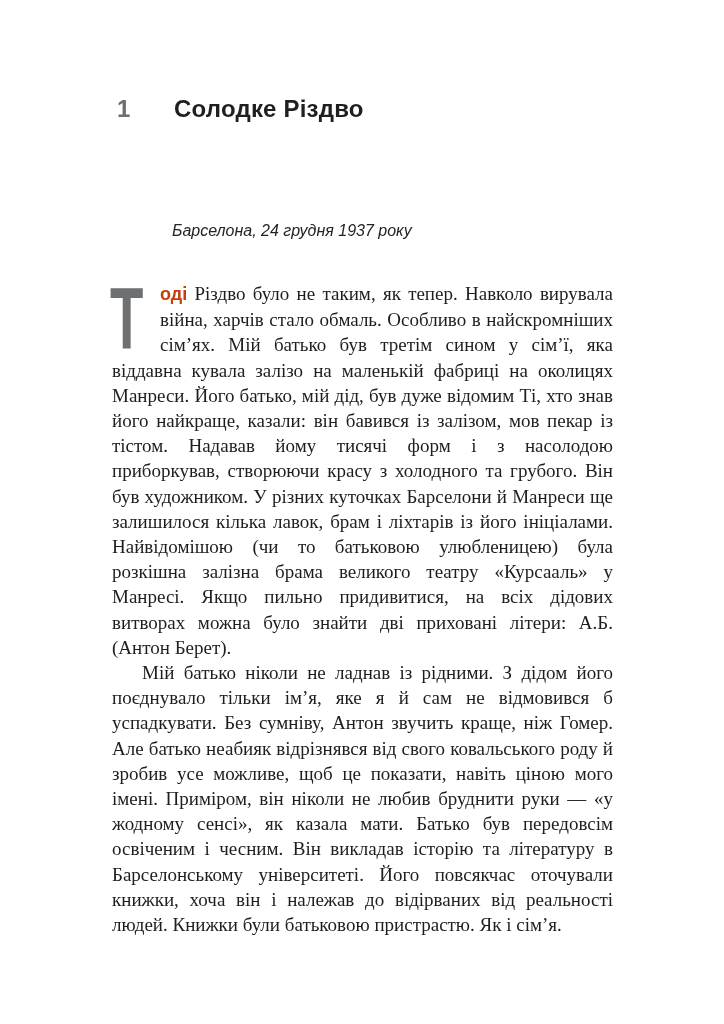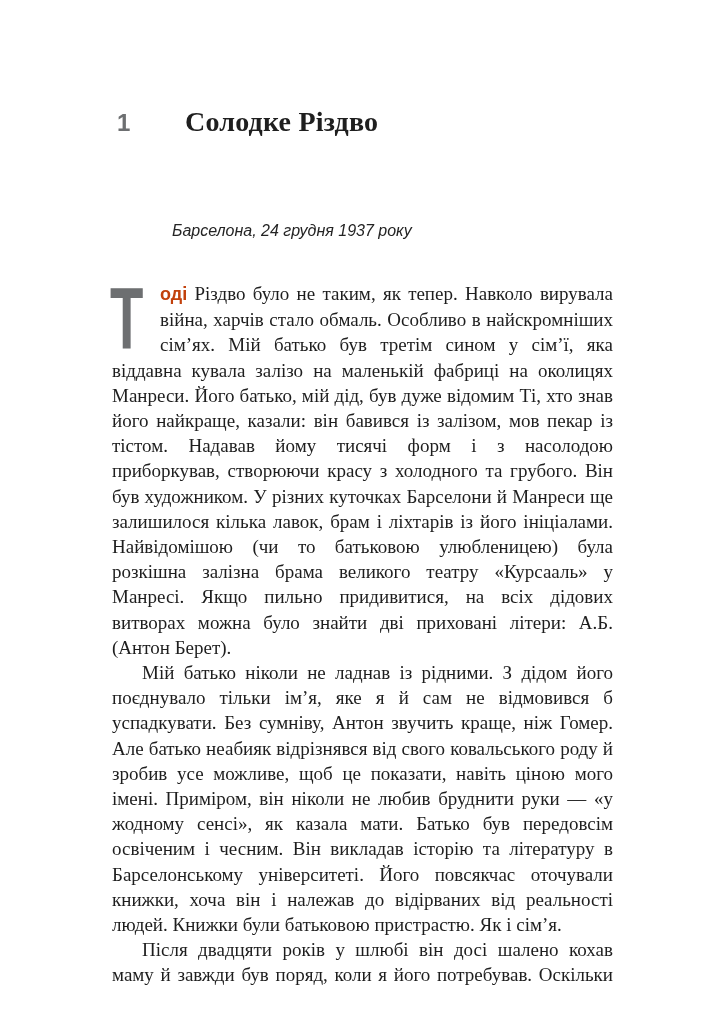--- a/index.html
+++ b/index.html
@@ -23,25 +23,24 @@
     font-weight: bold;
     color: #1f1f1f;
   }
   .chapter-number {
     color: #6d6f71;
     font-size: 24px;
     width: 55px;
     flex: 0 0 55px;
   }
   .chapter-title {
-    font-size: 28px;
-    margin: 13px;
+    font-size: 24px;
+    margin: 2px;
     letter-spacing: 0.2px;
     font-weight: bold;
-    font-family: Liberation Serif, serif;
   }
   .dateline {
     position: absolute;
     top: 222px; left: 172px;
     margin: 0;
     font-family: "Liberation Sans", sans-serif;
     font-style: italic;
     font-size: 16px;
     color: #242424;
     text-align: center;
@@ -101,17 +100,16 @@
     <p class="para">
       <span class="dropcap">
           <span>Т</span>
         </span>
       <span class="lead-word">оді</span>
       <span>Різдво було не таким, як тепер. Навколо вирувала війна, харчів стало обмаль. Особливо в найскромніших сім’ях. Мій батько був третім сином у сім’ї, яка віддавна кувала залізо на маленькій фабриці на околицях Манреси. Його батько, мій дід, був дуже відомим Ті, хто знав його найкраще, казали: він бавився із залізом, мов пекар із тістом. Надавав йому тисячі форм і з насолодою приборкував, створюючи красу з холодного та грубого. Він був художником. У різних куточках Барселони й Манреси ще залишилося кілька лавок, брам і ліхтарів із його ініціалами. Найвідомішою (чи то батьковою улюбленицею) була розкішна залізна брама великого театру «Курсааль» у Манресі. Якщо пильно придивитися, на всіх дідових витворах можна було знайти дві приховані літери: А.Б. (Антон Берет).</span>
     </p>
 
     <p class="para indent">Мій батько ніколи не ладнав із рідними. З дідом його поєднувало тільки ім’я, яке я й сам не відмовився б успадкувати. Без сумніву, Антон звучить краще, ніж Гомер. Але батько неабияк відрізнявся від свого ковальського роду й зробив усе можливе, щоб це показати, навіть ціною мого імені. Приміром, він ніколи не любив бруднити руки — «у жодному сенсі», як казала мати. Батько був передовсім освіченим і чесним. Він викладав історію та літературу в Барселонському університеті. Його повсякчас оточували книжки, хоча він і належав до відірваних від реальності людей. Книжки були батьковою пристрастю. Як і сім’я.</p>
 
-    <p class="para indent page-break-cut">Після двадцяти років у шлюбі він досі шалено кохав маму й завжди був поряд, коли я його потребував. Оскільки</p>
 
   </main>
 
 </div>
 
 </body></html>

